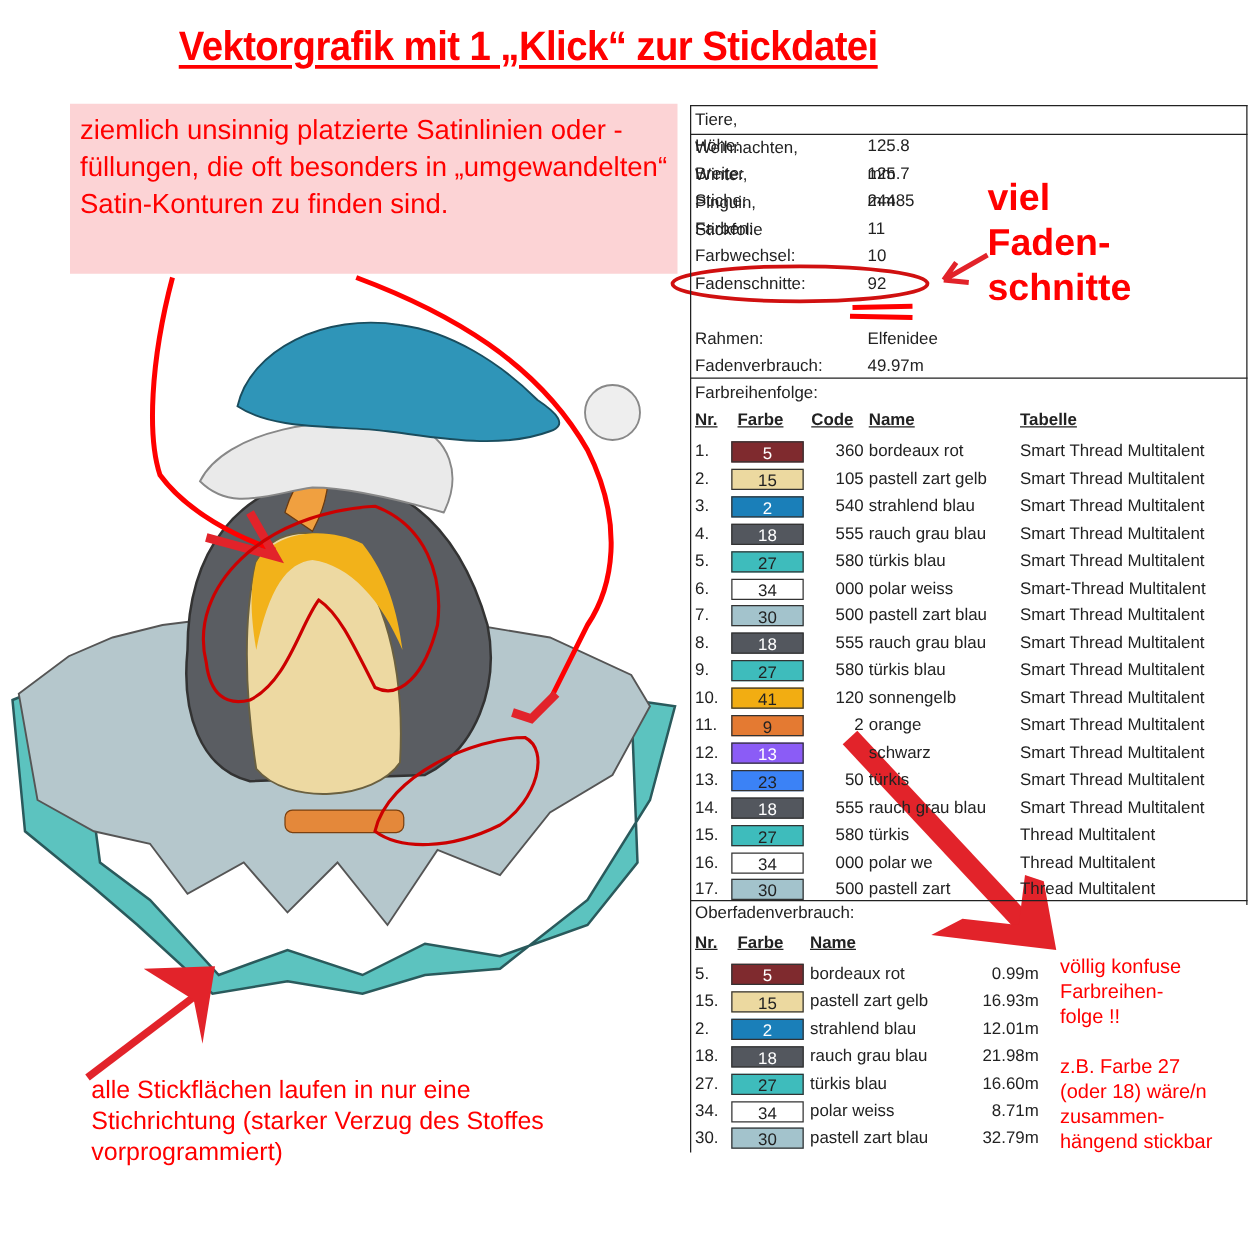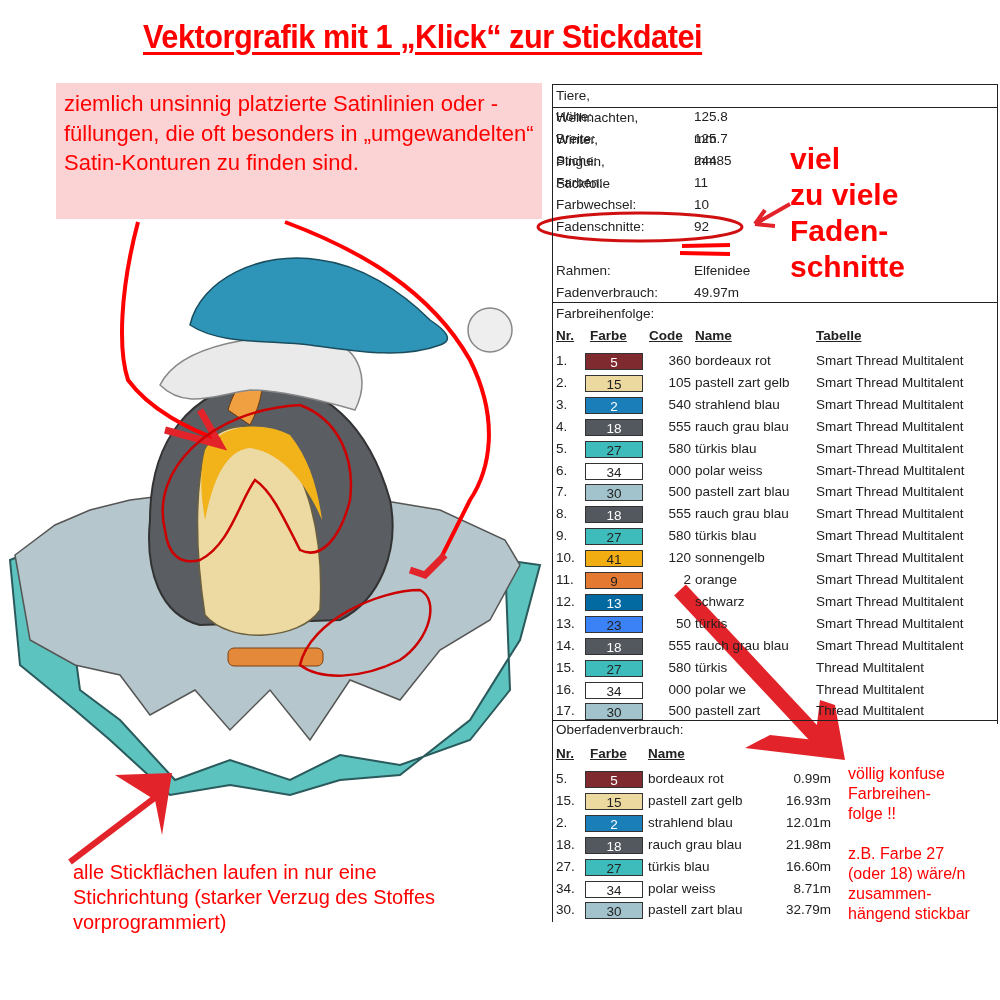--- a/index.html
+++ b/index.html
@@ -212,21 +212,21 @@
       </div>
       <div class="row" style="top: 485px;">
         <span class="nr">11.</span>
         <span class="sw" style="background: rgb(228, 122, 50); color: rgb(34, 34, 34);">9</span>
         <span class="code">2</span>
         <span class="name">orange</span>
         <span class="tab">Smart Thread Multitalent</span>
       </div>
       <div class="row" style="top: 506.9px;">
         <span class="nr">12.</span>
-        <span class="sw" style="background: #0369a1; color: rgb(255, 255, 255);">13</span>
+        <span class="sw" style="background: #8b5cf6; color: rgb(255, 255, 255);">13</span>
         <span class="code"></span>
         <span class="name">schwarz</span>
         <span class="tab">Smart Thread Multitalent</span>
       </div>
       <div class="row" style="top: 528.8px;">
         <span class="nr">13.</span>
         <span class="sw" style="background: #3b82f6; color: rgb(34, 34, 34);">23</span>
         <span class="code">50</span>
         <span class="name">türkis</span>
         <span class="tab">Smart Thread Multitalent</span>
@@ -307,21 +307,20 @@
         <span class="nr">30.</span>
         <span class="sw" style="background: rgb(163, 195, 204); color: rgb(34, 34, 34);">30</span>
         <span class="name2">pastell zart blau</span>
         <span class="len">32.79m</span>
       </div>
     </div>
 </div>
 
 <div class="big-note">
   <div>viel</div>
-  <div>zu viele</div>
   <div>Faden-</div>
   <div>schnitte</div>
 </div>
 
 <div class="right-note">
   <div>völlig konfuse</div>
   <div>Farbreihen-</div>
   <div>folge !!</div>
   <div style="height:20px"></div>
   <div>z.B. Farbe 27</div>

